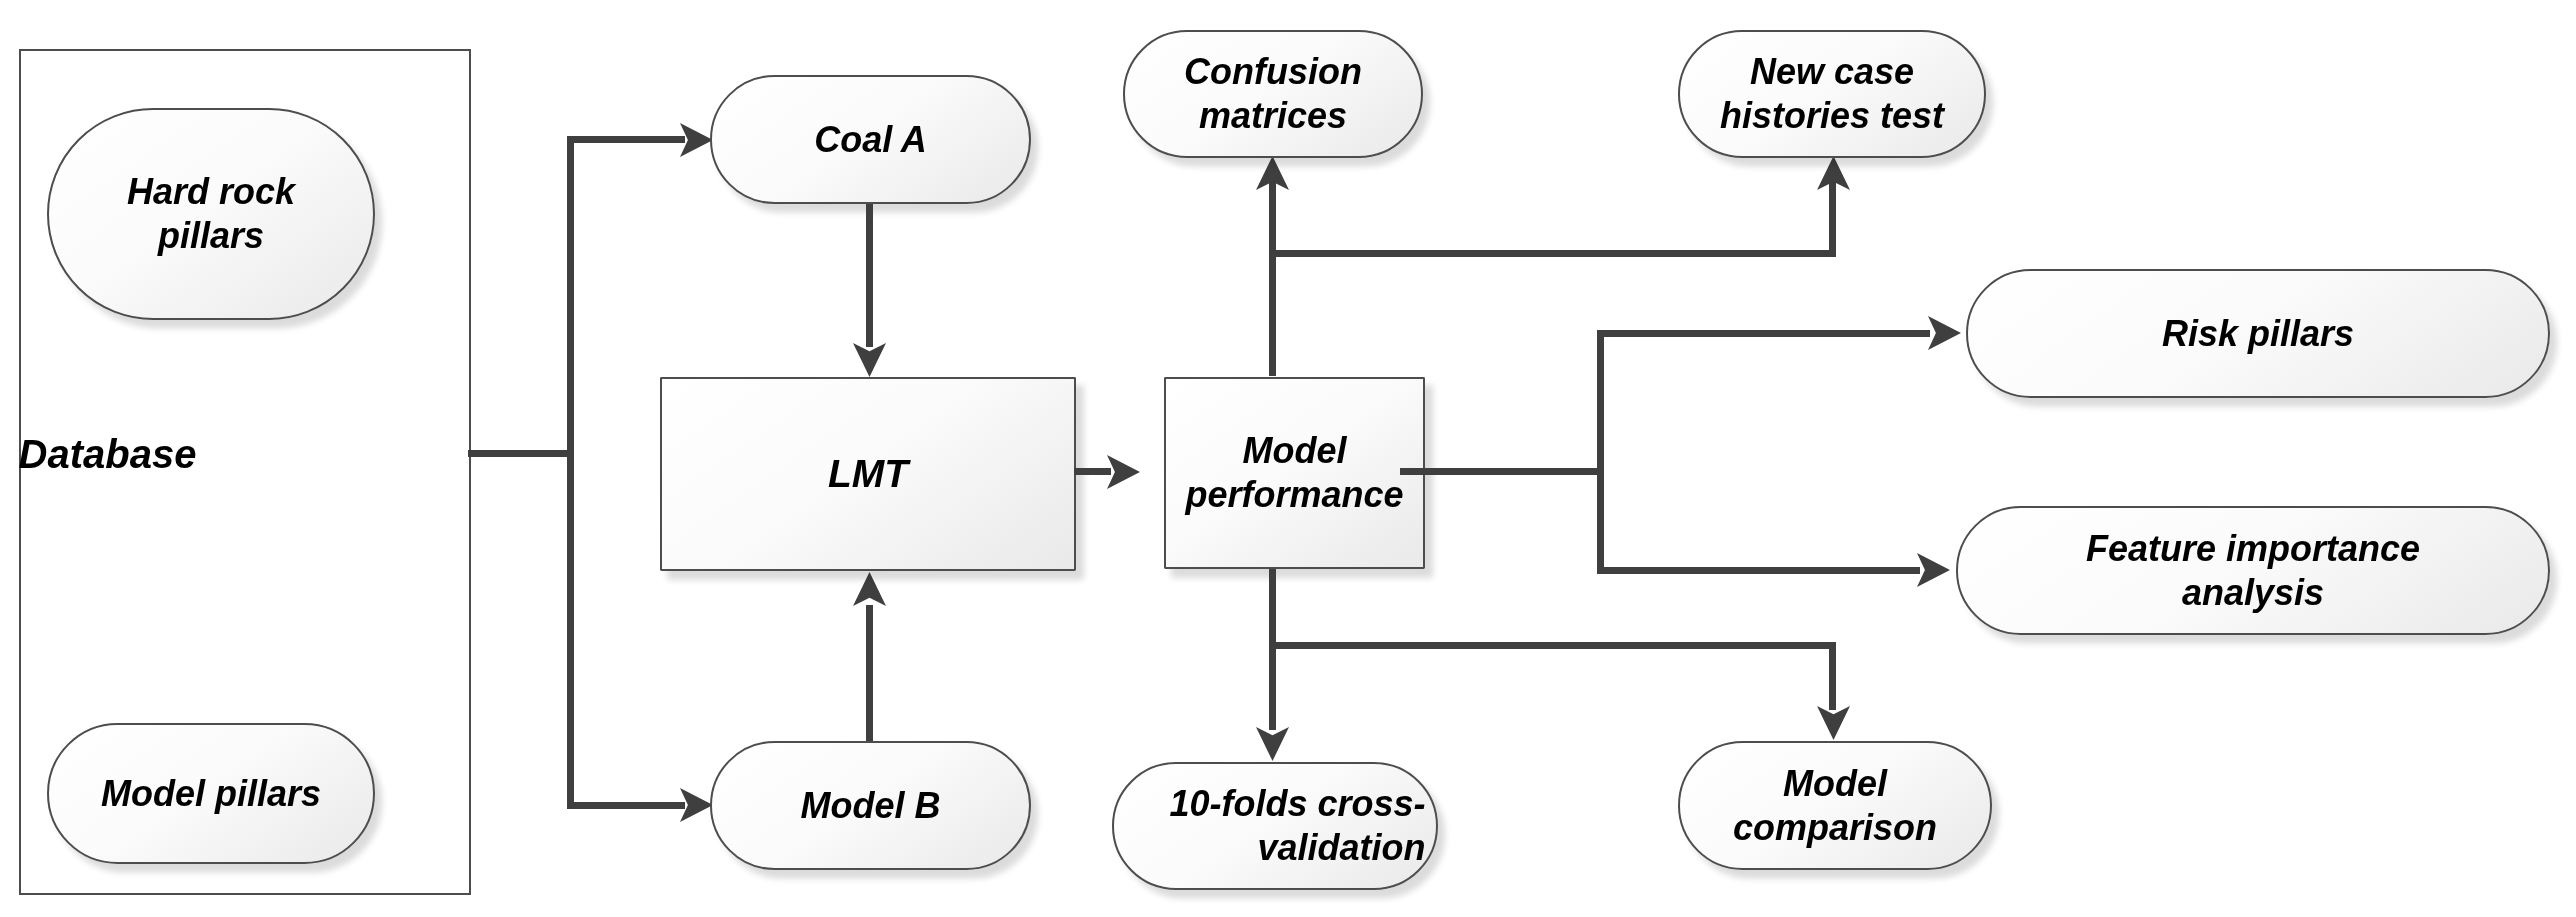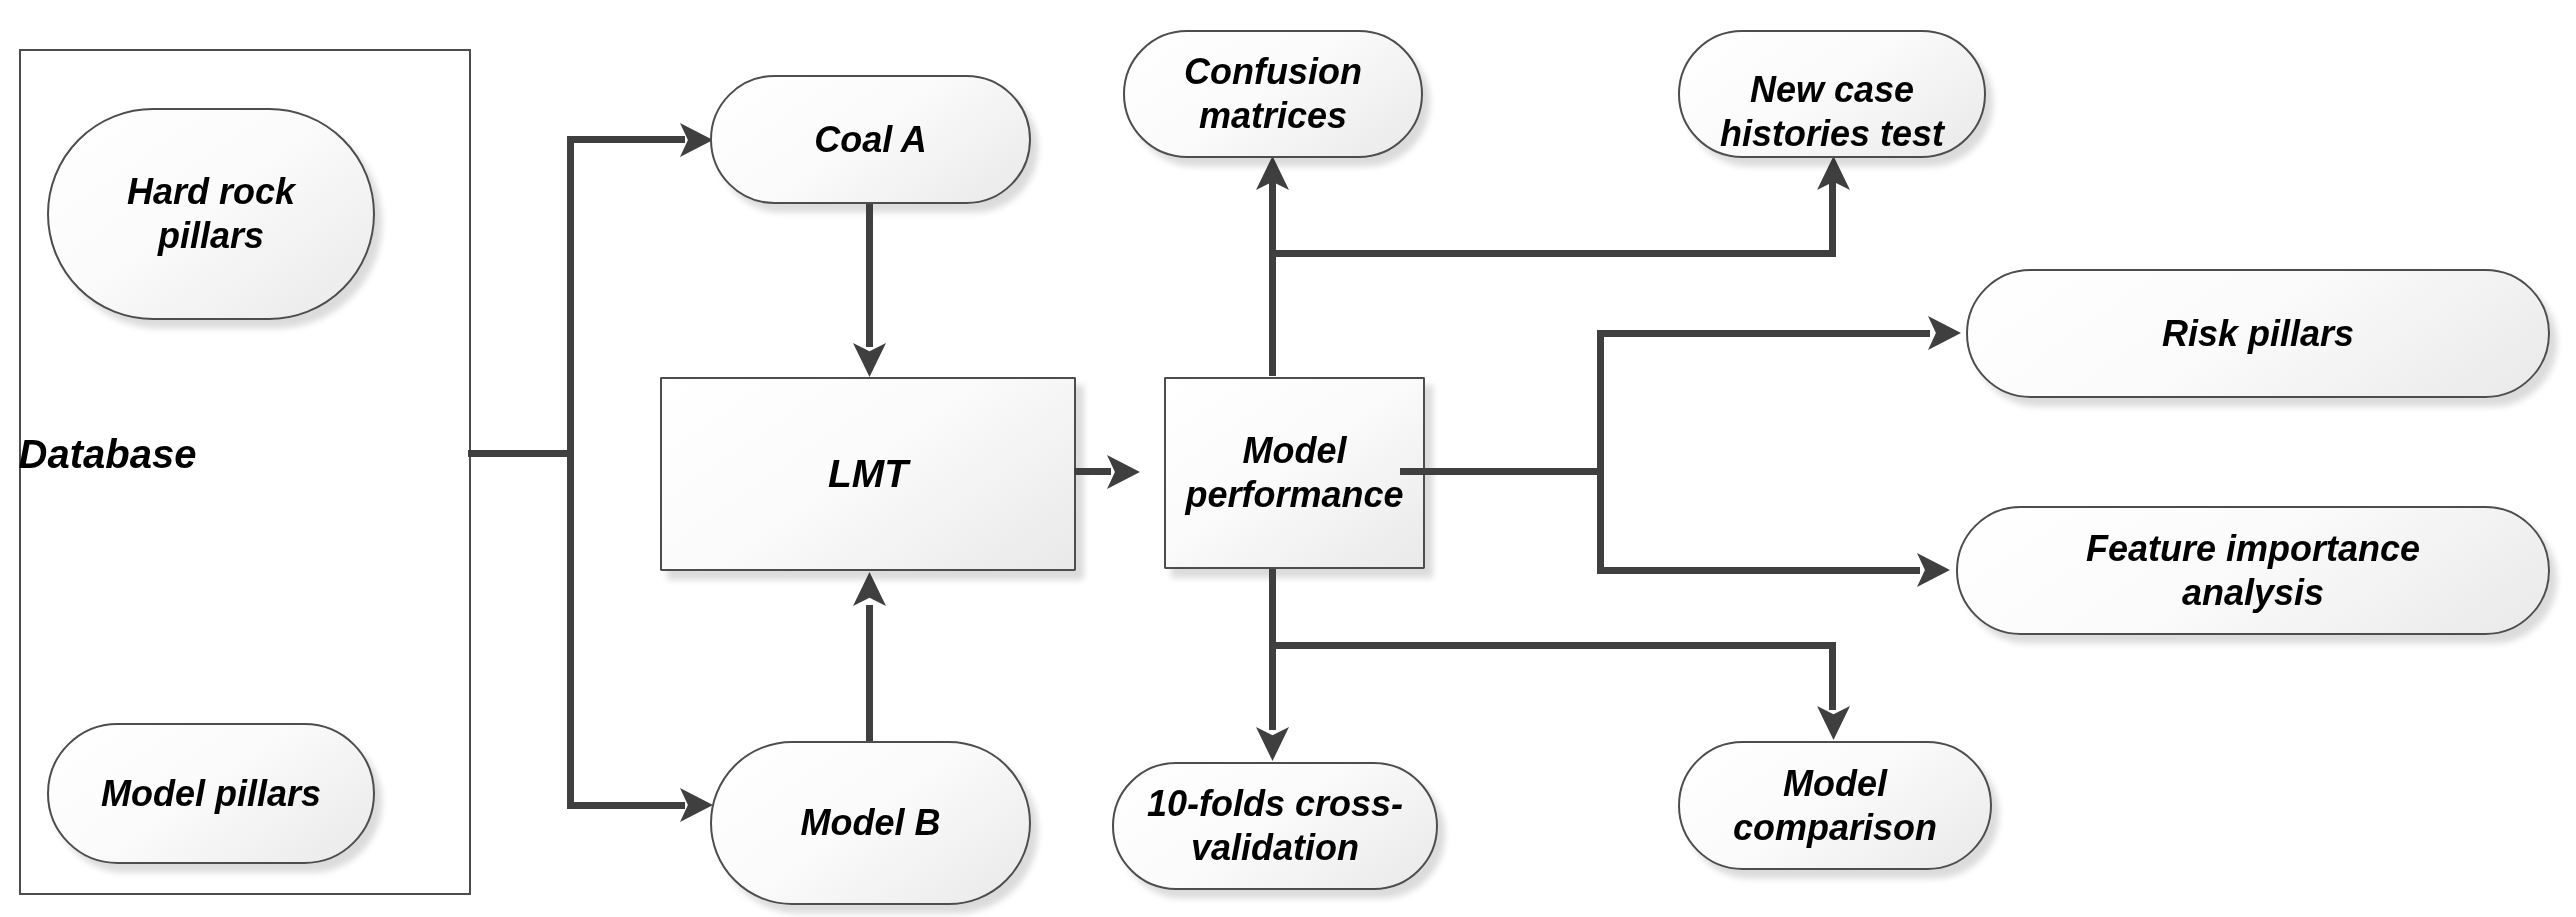--- a/index.html
+++ b/index.html
@@ -56,21 +56,21 @@
   <div class="line" style="left:468px;top:450px;width:104px;height:7.2px;"></div>
   <div class="line" style="left:567px;top:136px;width:7.2px;height:673px;"></div>
   <div class="line" style="left:567px;top:136px;width:118px;height:7.2px;"></div>
   <div class="ah right" style="left:680px;top:123px;"></div>
   <div class="line" style="left:567px;top:802px;width:118px;height:7.2px;"></div>
   <div class="ah right" style="left:680px;top:788px;"></div>
 
   <div class="node stadium" style="left:710px;top:75px;width:321px;height:129px;">
     <span class="lbl">Coal A</span>
   </div>
-  <div class="node stadium" style="left:710px;top:741px;width:321px;height:164px;">
+  <div class="node stadium" style="left:710px;top:741px;width:321px;height:129px;">
     <span class="lbl">Model B</span>
   </div>
 
   <div class="line" style="left:866px;top:204px;width:7.2px;height:143px;"></div>
   <div class="ah down" style="left:853px;top:343px;"></div>
 
   <div class="line" style="left:866px;top:605px;width:7.2px;height:136px;"></div>
   <div class="ah up" style="left:853px;top:572px;"></div>
 
   <div class="node rect" style="left:660px;top:377px;width:416px;height:194px;font-size:39px;">
@@ -102,34 +102,34 @@
   <div class="line" style="left:1597px;top:330px;width:7.2px;height:244px;"></div>
   <div class="line" style="left:1597px;top:330px;width:333px;height:7.2px;"></div>
   <div class="ah right" style="left:1928px;top:316px;"></div>
   <div class="line" style="left:1597px;top:567px;width:323px;height:7.2px;"></div>
   <div class="ah right" style="left:1917px;top:553px;"></div>
 
   <div class="node stadium" style="left:1123px;top:30px;width:300px;height:128px;">
     <span class="lbl" style="max-width:229px;">Confusion matrices</span>
   </div>
 
-  <div class="node stadium" style="left:1678px;top:30px;width:308px;height:128px;align-items:flex-end;">
+  <div class="node stadium" style="left:1678px;top:30px;width:308px;height:128px;">
     <span class="lbl" style="max-width:273px;">New case histories test</span>
   </div>
 
   <div class="node stadium" style="left:1966px;top:269px;width:584px;height:129px;">
     <span class="lbl">Risk pillars</span>
   </div>
 
   <div class="node stadium" style="left:1956px;top:506px;width:594px;height:129px;">
     <span class="lbl" style="max-width:402px;">Feature importance analysis</span>
   </div>
 
   <div class="node stadium" style="left:1678px;top:741px;width:314px;height:129px;">
     <span class="lbl" style="max-width:215px;">Model comparison</span>
   </div>
 
-  <div class="node stadium" style="left:1112px;top:762px;width:326px;height:128px;">
+  <div class="node stadium" style="left:1112px;top:762px;width:326px;height:128px;text-align:right;">
     <span class="lbl" style="max-width:301px;">10-folds cross-validation</span>
   </div>
 
 </div>
 
 
 </body></html>

